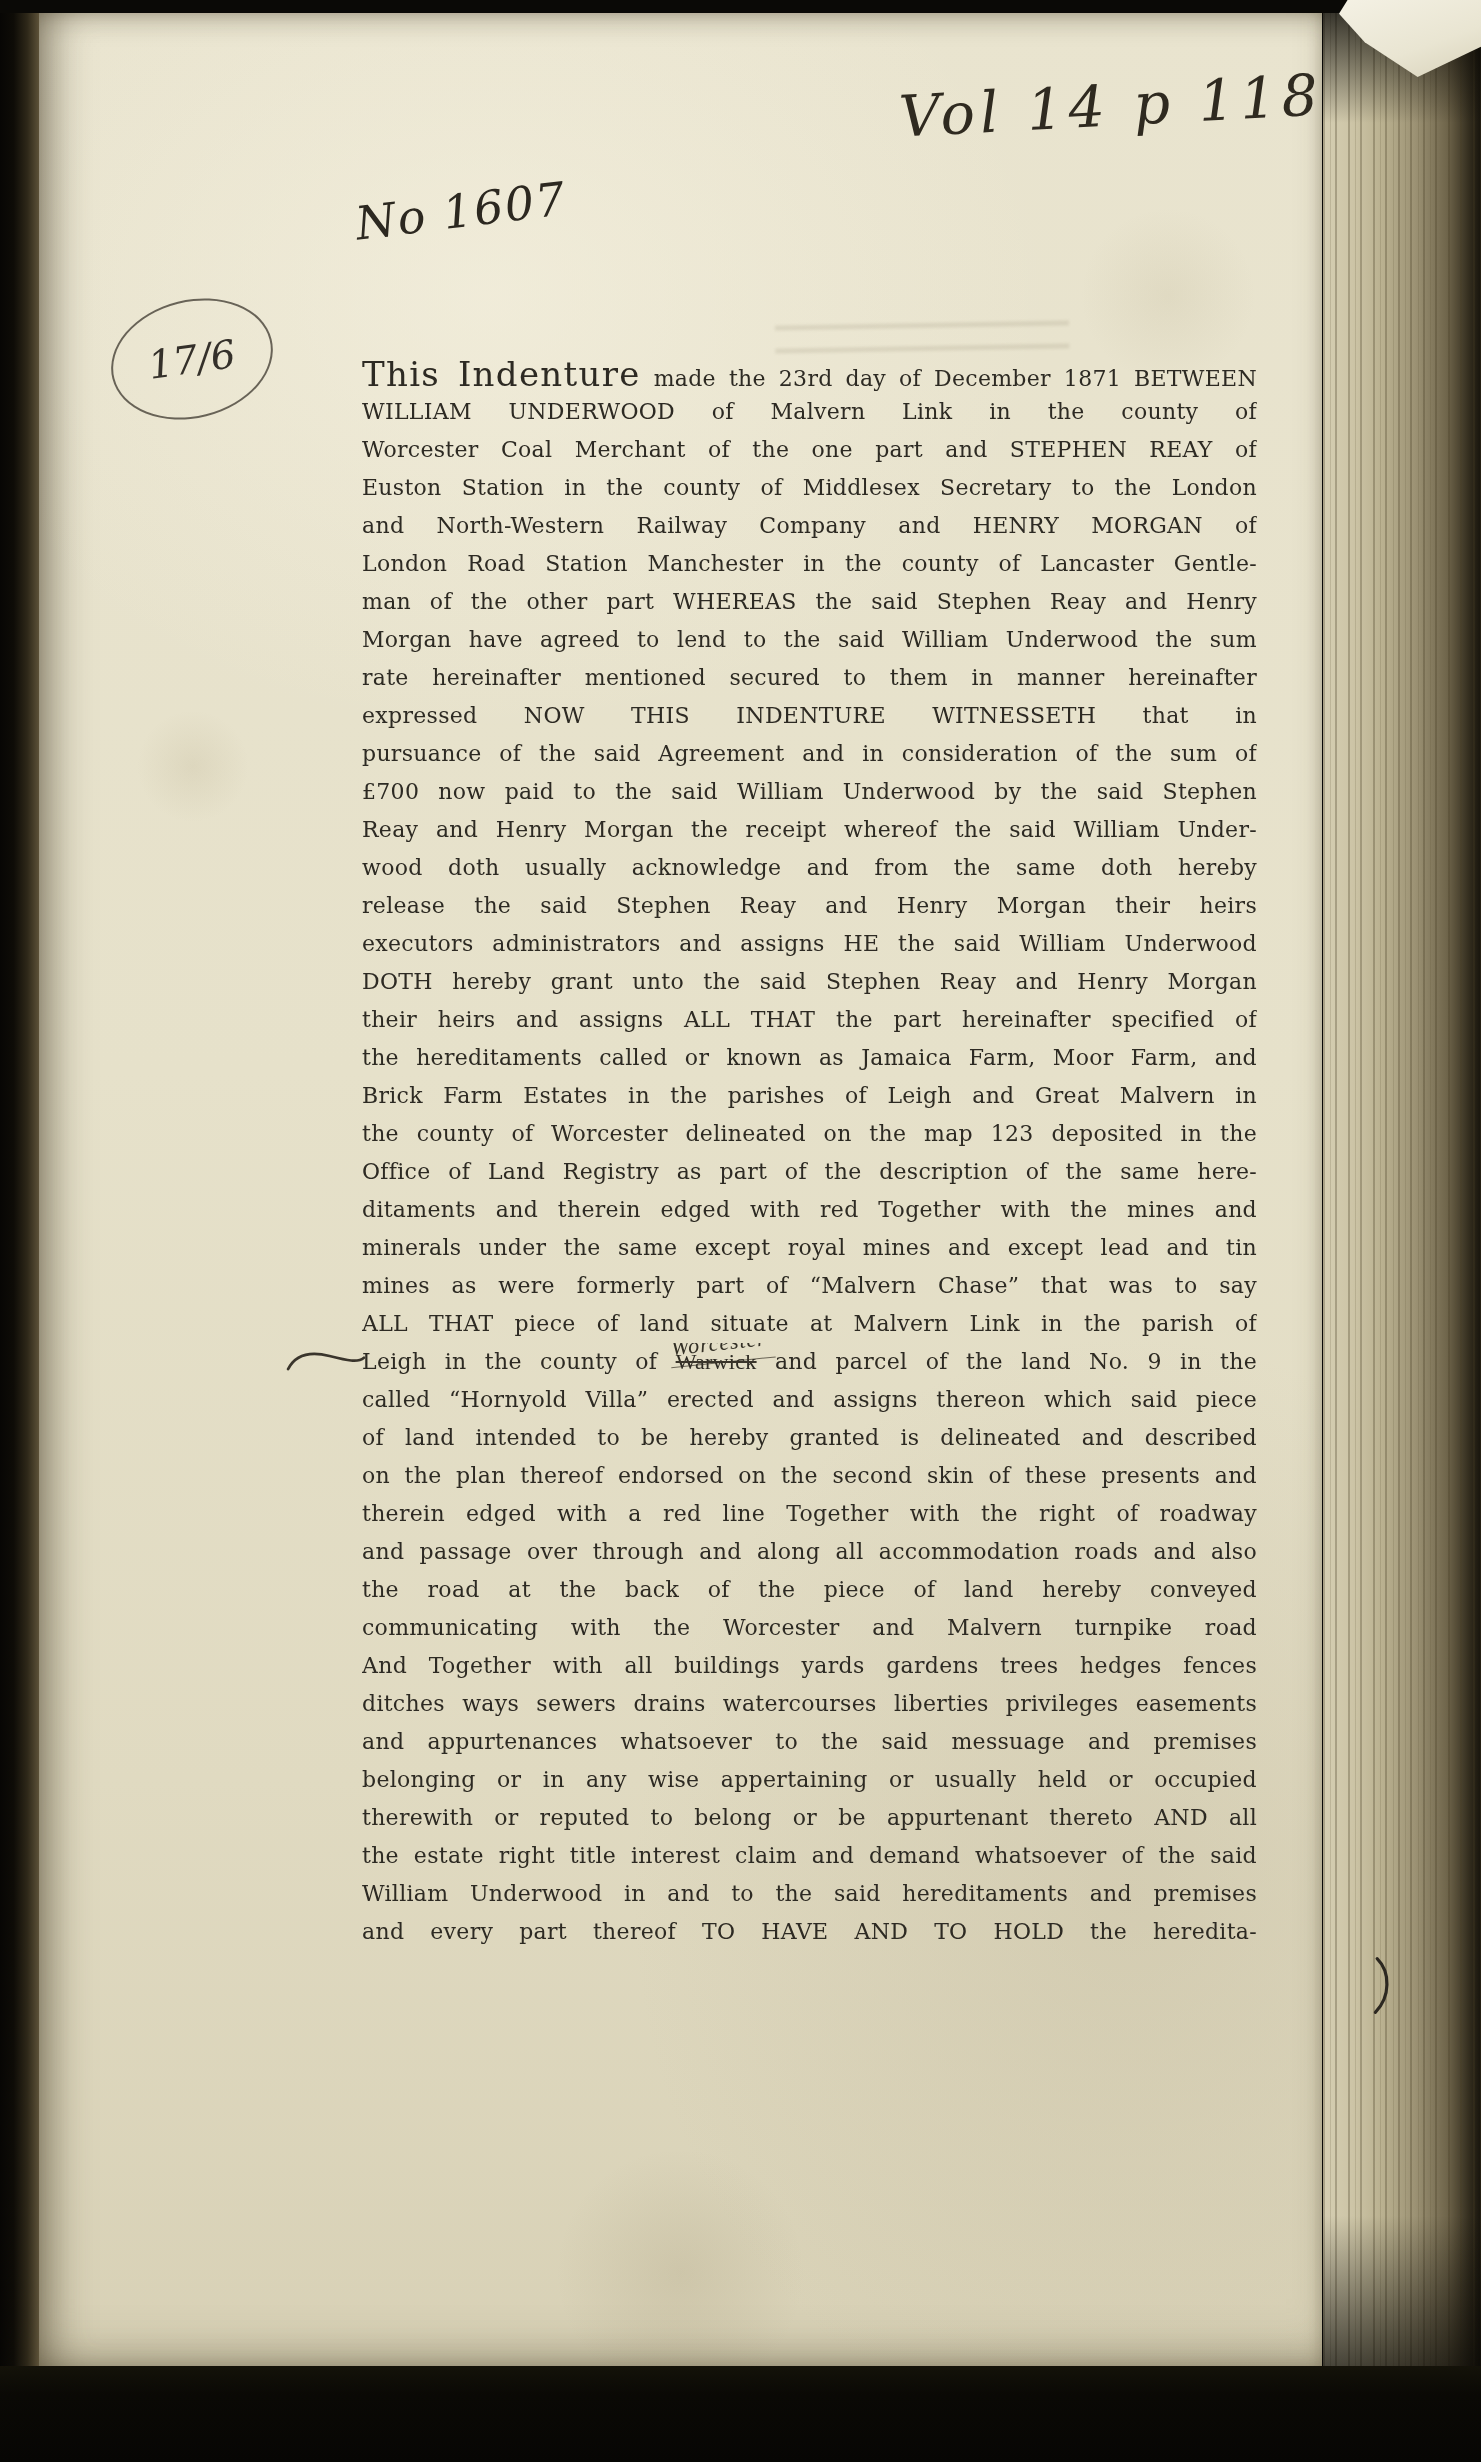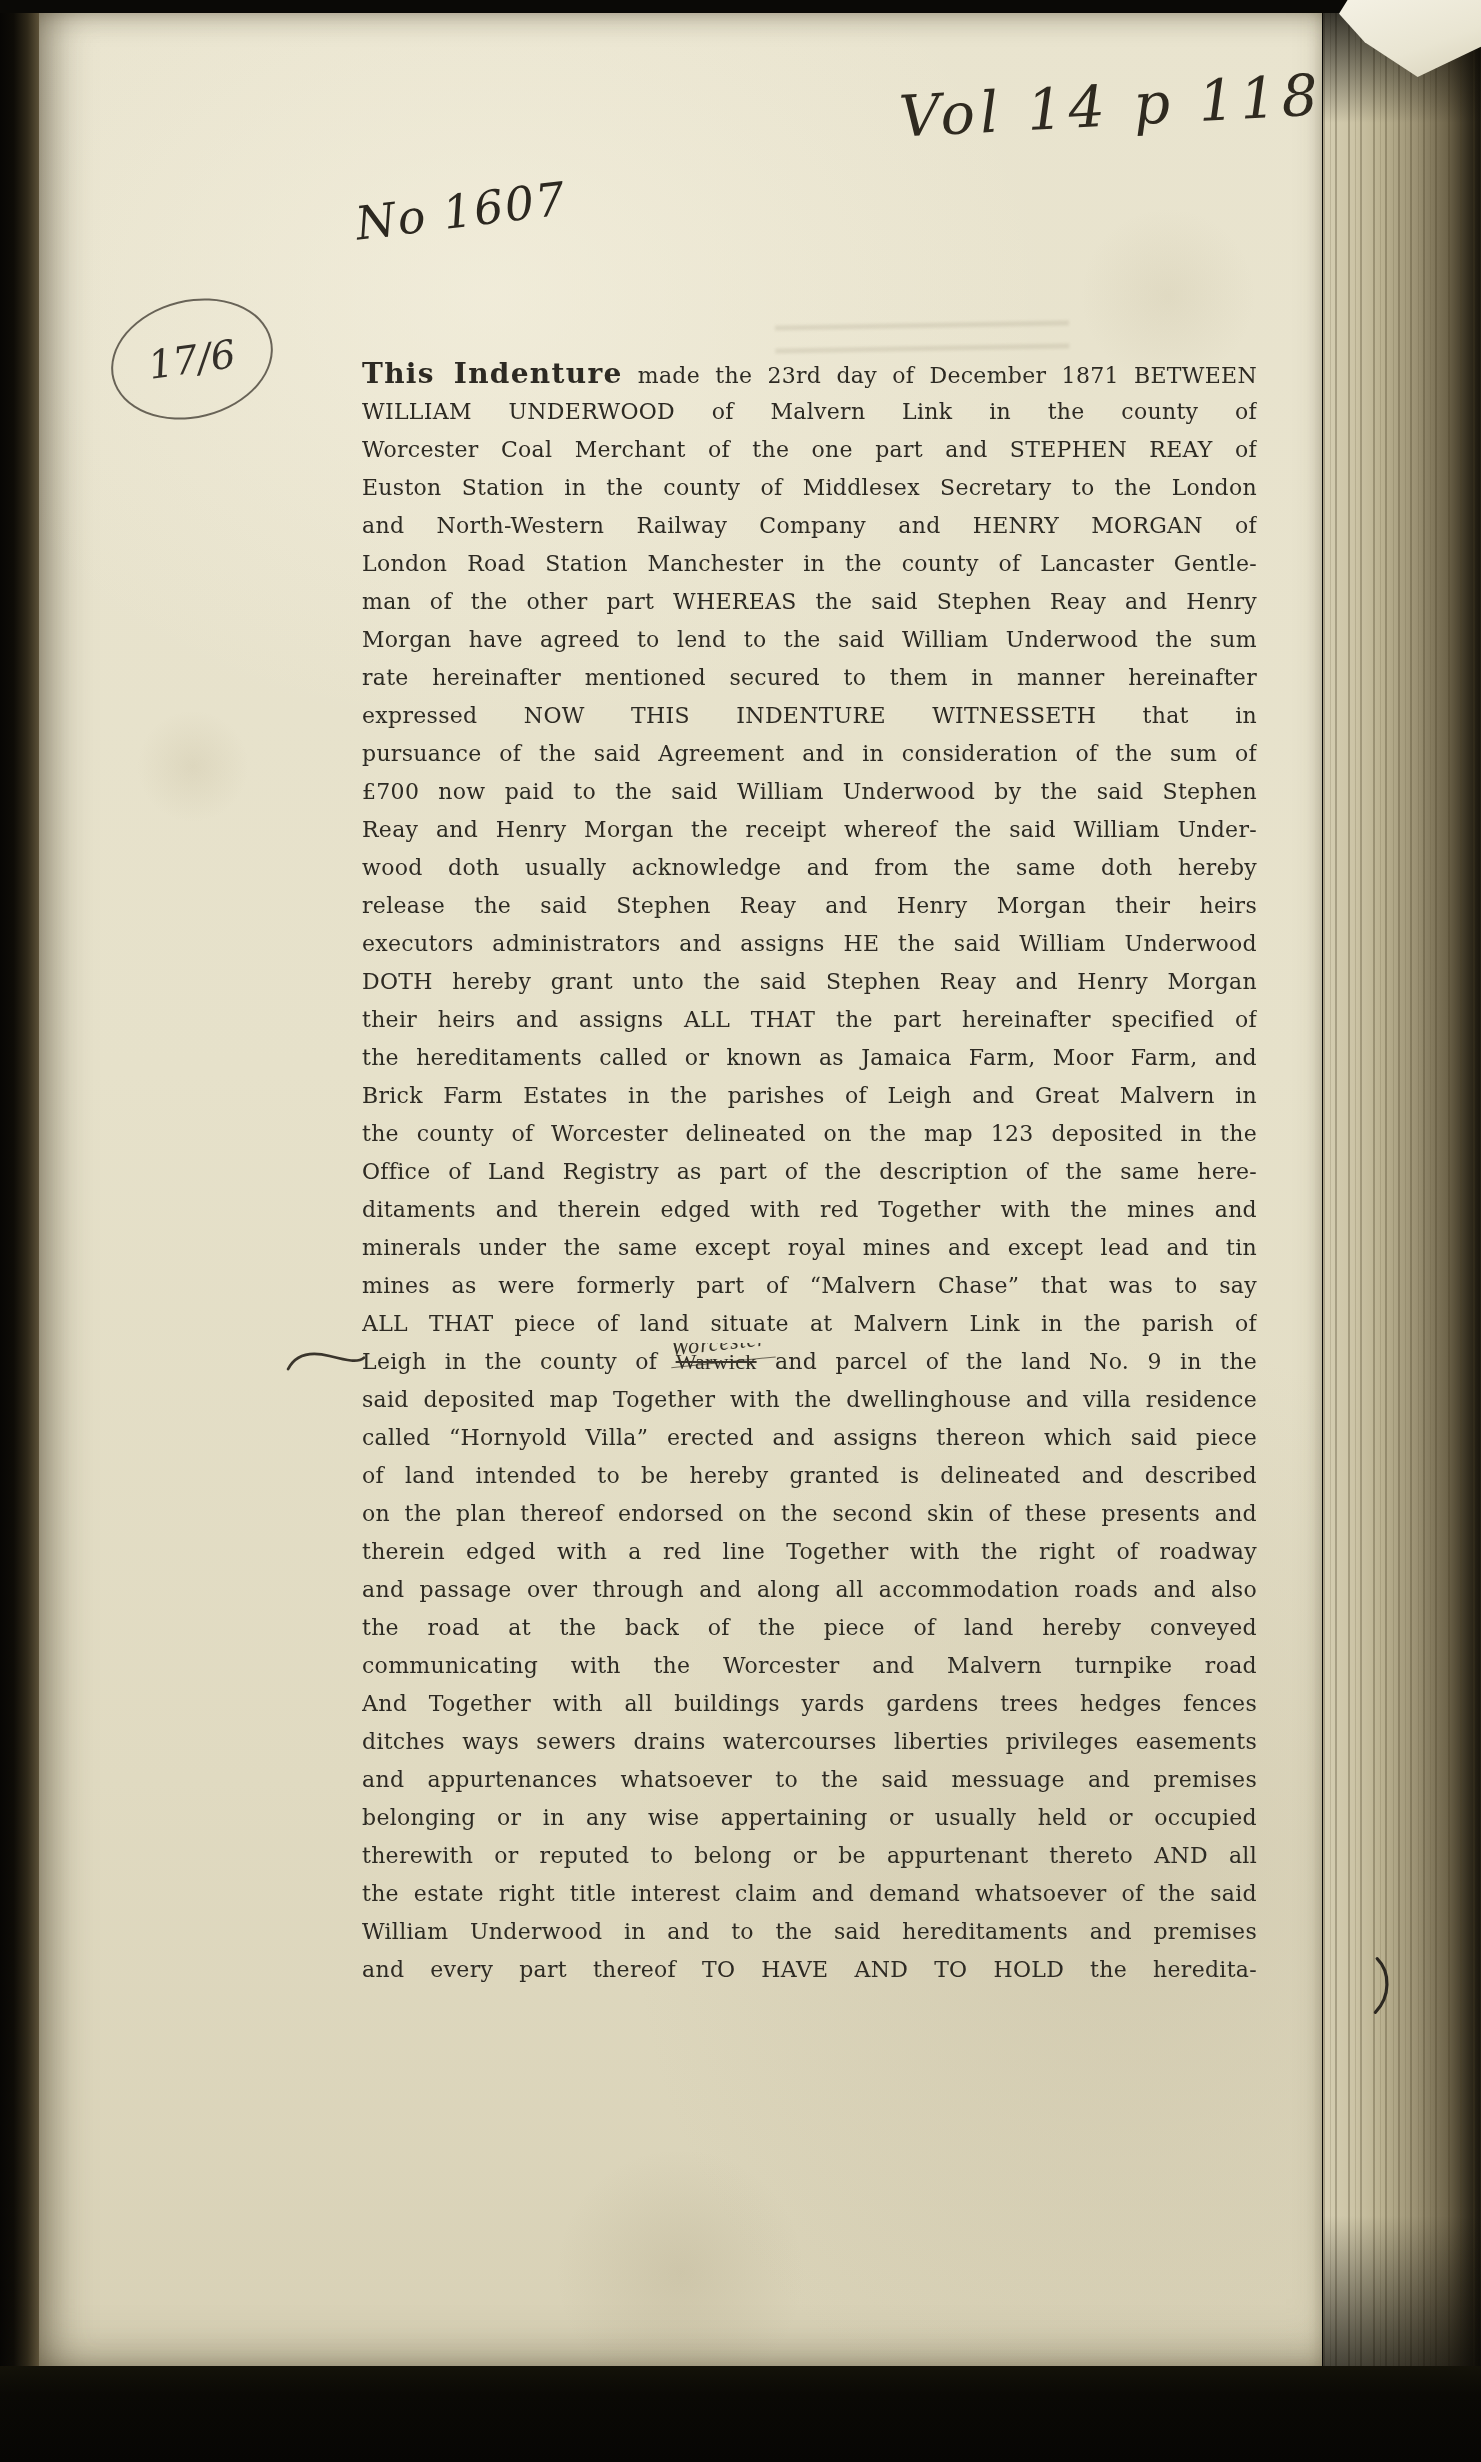--- a/index.html
+++ b/index.html
@@ -94,21 +94,21 @@
 
   
   .text-block{
     position:absolute;left:323px;top:342px;width:895px;
     font-size:22px;color:#2d2a23;letter-spacing:0.3px;
   }
   .doc-line{
     height:38px;line-height:38px;overflow:hidden;
     text-align:justify;text-align-last:justify;
   }
-  .gothic{font-weight:bold;font-size:28px;letter-spacing:1.3px;}
+  .gothic{font-weight:normal;font-size:34px;letter-spacing:1.3px;}
 
   .struck{position:relative;text-decoration:line-through;text-decoration-thickness:2.2px;text-decoration-color:#3a352a;font-family:Liberation Serif, serif;}
   .correction{
     position:absolute;left:-7.1px;top:-25px;
     font-style:italic;font-size:22px;letter-spacing:0.9px;color:#343026;
     transform:rotate(-6deg);white-space:nowrap;
     border-bottom:1.8px solid rgba(56,50,40,.7);padding:0 7.1px 0 1.8px;
     text-align:left;text-align-last:left;text-decoration:none;
   }
 
@@ -169,21 +169,20 @@
           <div class="doc-line">ALL THAT piece of land situate at Malvern Link in the parish of</div>
         </div>
 
       <div class="doc-line">
         <span>Leigh in the county of</span>
         <span class="struck"><span>Warwick</span><span class="correction">Worcester</span></span>
         <span>and parcel of the land No. 9 in the</span>
       </div>
 
       <div>
-          <div class="doc-line">said deposited map Together with the dwellinghouse and villa residence</div>
           <div class="doc-line">called “Hornyold Villa” erected and assigns thereon which said piece</div>
           <div class="doc-line">of land intended to be hereby granted is delineated and described</div>
           <div class="doc-line">on the plan thereof endorsed on the second skin of these presents and</div>
           <div class="doc-line">therein edged with a red line  Together with the right of roadway</div>
           <div class="doc-line">and passage over through and along all accommodation roads and also</div>
           <div class="doc-line">the road at the back of the piece of land hereby conveyed</div>
           <div class="doc-line">communicating with the Worcester and Malvern turnpike road</div>
           <div class="doc-line">And Together with all buildings yards gardens trees hedges fences</div>
           <div class="doc-line">ditches ways sewers drains watercourses liberties privileges easements</div>
           <div class="doc-line">and appurtenances whatsoever to the said messuage and premises</div>

